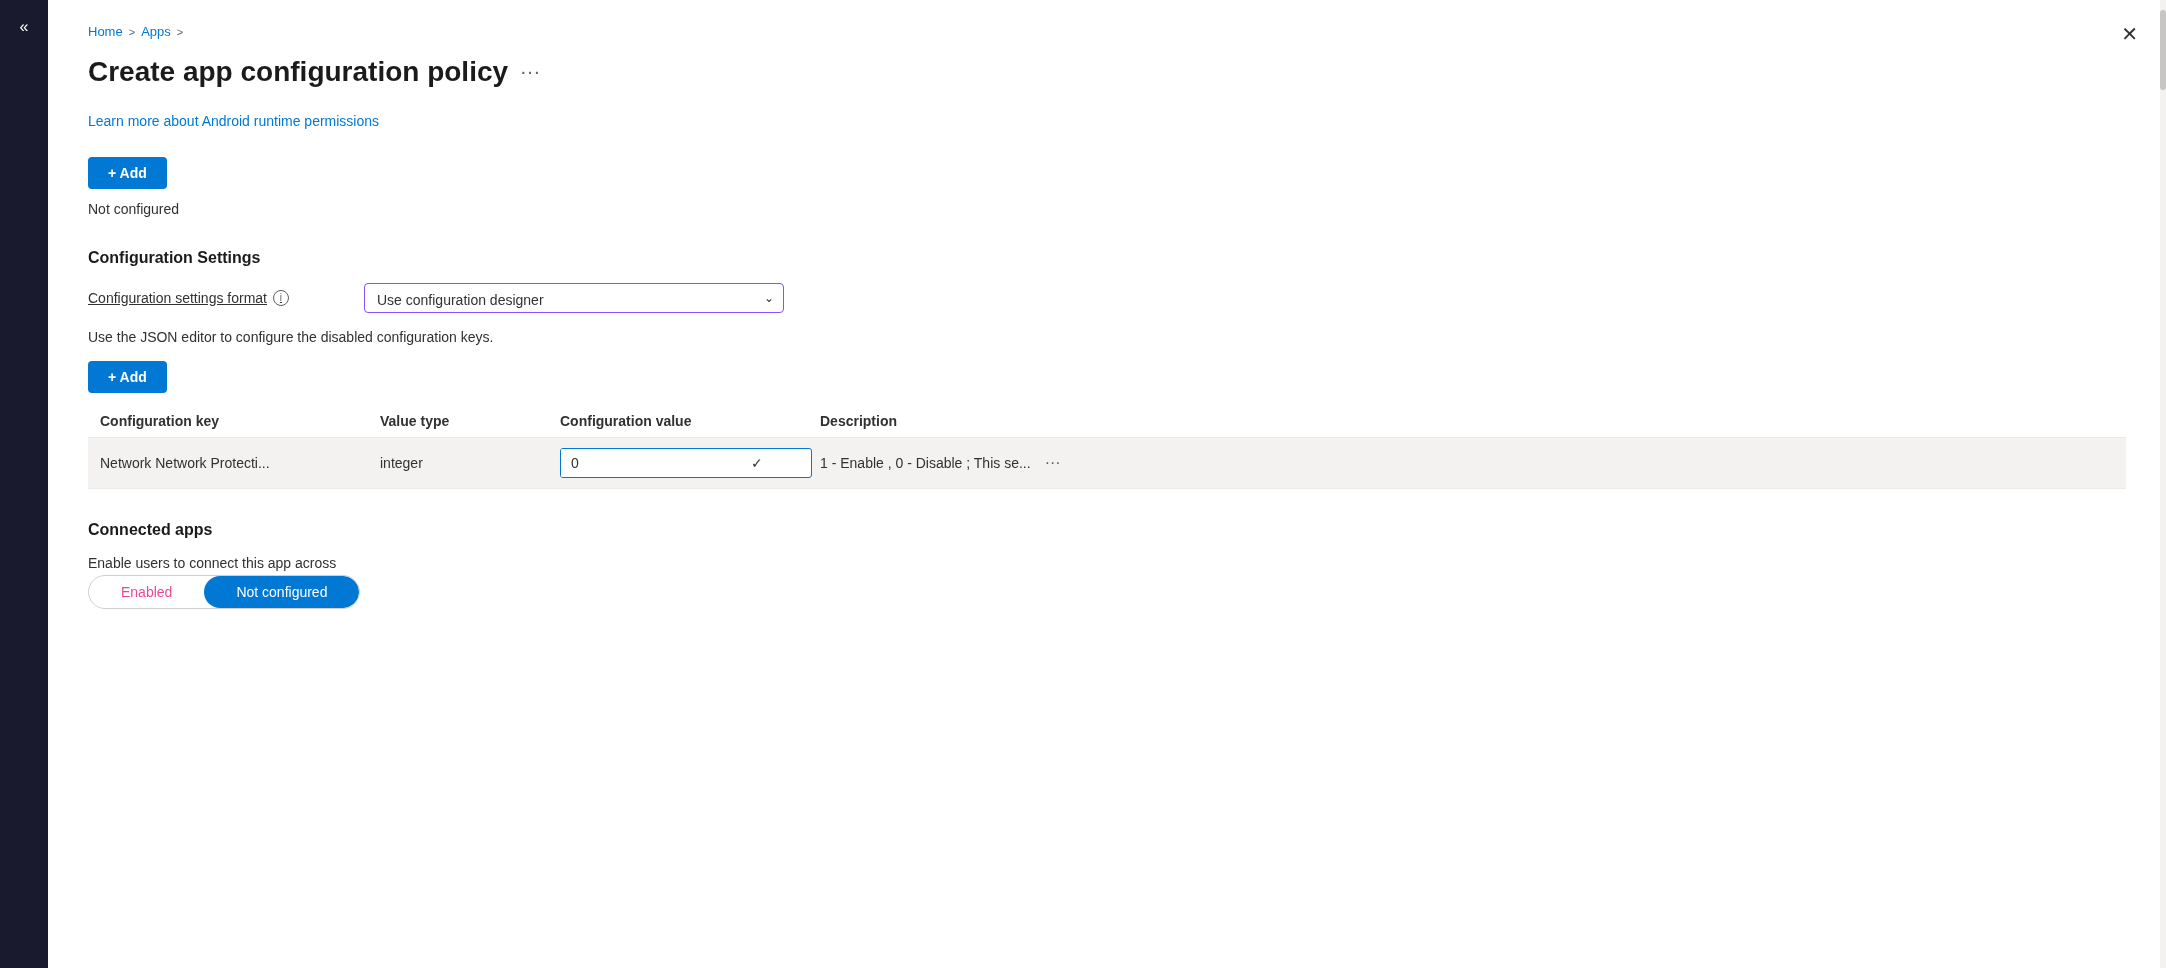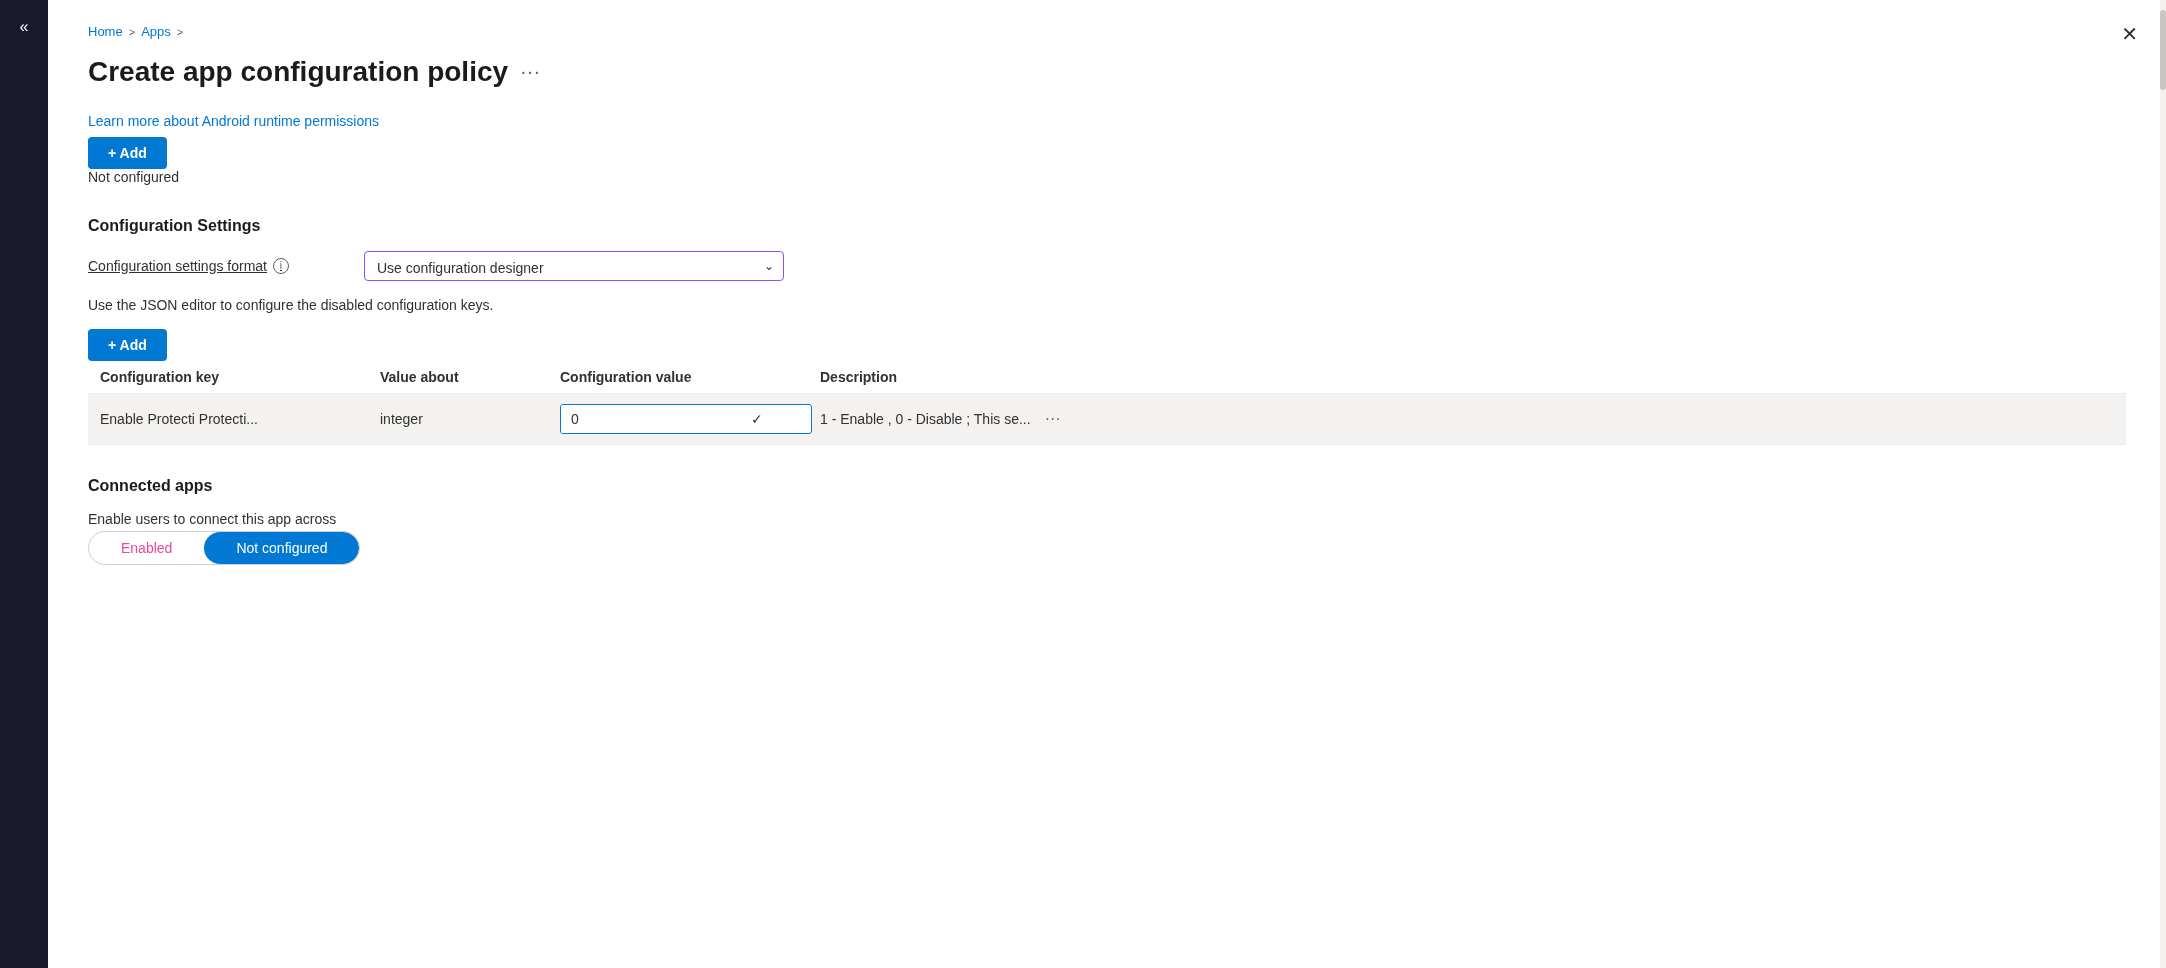--- a/index.html
+++ b/index.html
@@ -103,36 +103,36 @@
       padding: 4px 8px;
       border-radius: 4px;
       line-height: 1;
     }
 
     .learn-more-link {
       color: #0078d4;
       text-decoration: none;
       font-size: 14px;
       display: inline-block;
-      margin-bottom: 8px;
+      margin-bottom: 28px;
     }
 
     .add-btn {
       background: #0078d4;
       color: #fff;
       border: none;
       padding: 8px 20px;
       border-radius: 4px;
       cursor: pointer;
       font-size: 14px;
       font-weight: 600;
       display: inline-flex;
       align-items: center;
       gap: 4px;
-      margin-bottom: 0;
+      margin-bottom: 12px;
     }
 
     .not-configured-text {
       color: #323130;
       font-size: 14px;
       margin-bottom: 32px;
     }
 
     .section-title {
       font-size: 16px;
@@ -391,27 +391,27 @@
         <p class="helper-text">Use the JSON editor to configure the disabled configuration keys.</p>
 
         <div>
           <button class="add-btn">+ Add</button>
         </div>
 
         <div>
 
           <div class="table-header-row">
             <div class="table-cell">Configuration key</div>
-            <div class="table-cell">Value about</div>
+            <div class="table-cell">Value type</div>
             <div class="table-cell">Configuration value</div>
             <div class="table-cell">Description</div>
           </div>
 
           <div class="table-data-row">
-            <div class="table-cell">Enable Protecti Protecti...</div>
+            <div class="table-cell">Network Network Protecti...</div>
             <div class="table-cell">integer</div>
             <div class="table-cell">
               <div class="config-value-input-wrapper">
                 <input class="config-value-input" type="text" value="0" style="">
                 <span class="check-icon">✓</span>
               </div>
             </div>
             <div class="table-cell description-cell">
               <span>1 - Enable , 0 - Disable ; This se...</span>
               <button class="ellipsis-btn">···</button>

